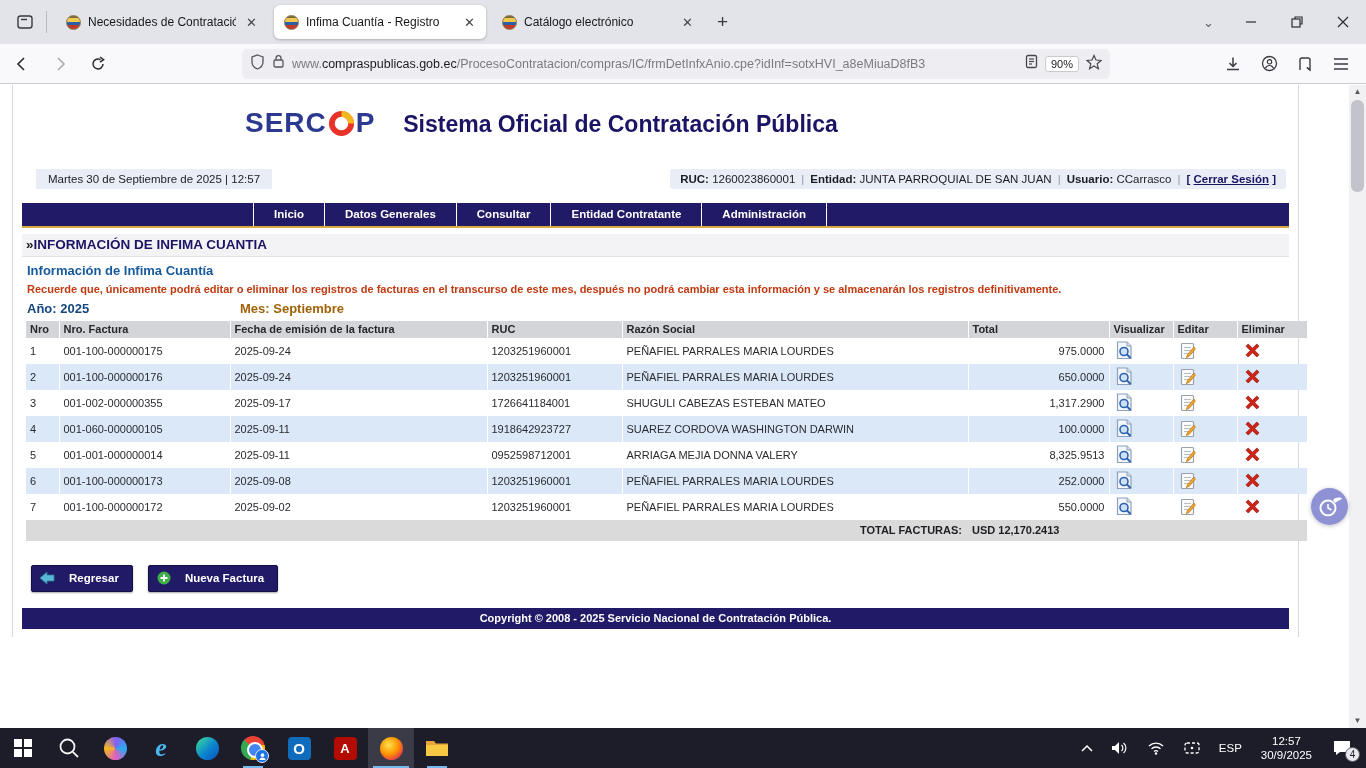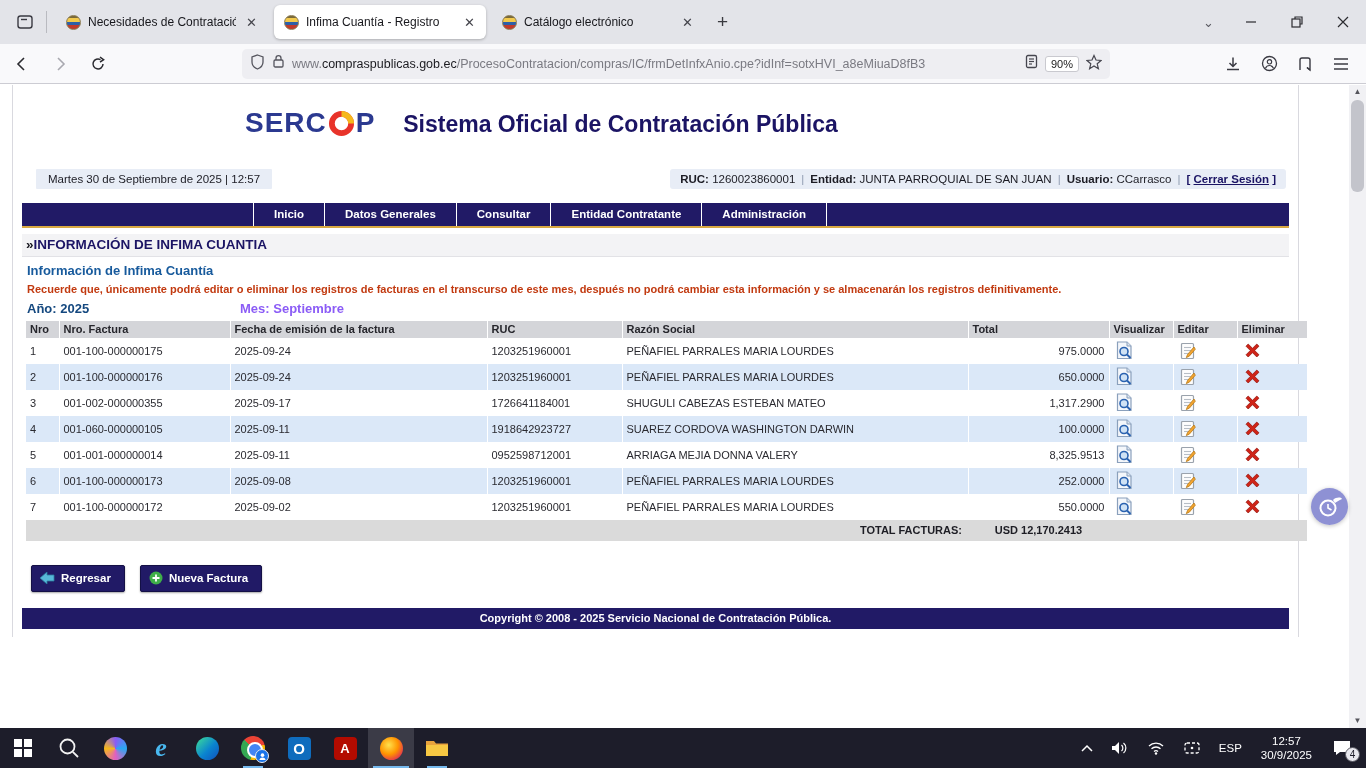--- a/index.html
+++ b/index.html
@@ -64,37 +64,37 @@
   .menu-item { color:#fff; font-size:11.5px; font-weight:bold; padding:5px 20px 6px 20px; border-left:1px solid #fff; }
   .menu-item:last-child { border-right:1px solid #fff; }
 
   
   .crumb-band { margin:6px 9px 0 9px; background:#f3f3f5; border-bottom:1px solid #e2e2e6; padding:3px 4px 4px 4px; font-size:13.5px; font-weight:bold; color:#1b1464; }
   .crumb-band .marker { color:#17171f; }
   .section-title { margin:6px 0 0 14px; font-size:13px; font-weight:bold; color:#175a9c; }
   .warning { margin:5px 0 0 14px; font-size:11px; font-weight:bold; color:#c23a10; }
   .period { position:relative; margin:6px 0 0 14px; height:16px; font-size:13px; font-weight:bold; }
   .year { color:#14487f; }
-  .month { position:absolute; left:213px; top:0; color:#8b5cf6; }
+  .month { position:absolute; left:213px; top:0; color:#a16207; }
 
   
   table.inv { margin:4px 10px 8px 13px; border-collapse:collapse; table-layout:fixed; width:1281px; font-size:11px; }
   table.inv th { background:#d4d5d9; color:#26262c; font-weight:bold; text-align:left; padding:2px 3px 3px 4px; border-right:1px solid #fff; }
   table.inv td { padding:7px 3px 7px 4px; border-right:1px solid #fff; color:#2a2a30; overflow:hidden; white-space:nowrap; }
   table.inv tbody tr.alt td { background:#dbe8f8; }
   table.inv td.num { text-align:right; padding-right:4px; }
   table.inv td.icon-cell { padding:3px 0 2px 6px; }
   .icon-btn { display:inline-block; }
   table.inv tfoot td { background:#dadada; font-weight:bold; color:#1d1d24; padding:4px 3px 5px 4px; border-right:none; }
   table.inv tfoot td.lbl { text-align:right; padding-right:6px; }
-  table.inv tfoot td.val { text-align:center; padding-right:4px; }
+  table.inv tfoot td.val { text-align:left; padding-right:4px; }
 
   
   .actions { display:flex; gap:15px; margin:24px 0 0 18px; }
-  .act-btn { display:flex; align-items:center; gap:6px; background:#211a66; border:1px solid #141046; border-radius:2px; color:#fff; font-size:11.5px; font-weight:bold; padding:5px 13px 6px 8px; box-shadow:0 1px 2px rgba(0,0,0,.35); }
+  .act-btn { display:flex; align-items:center; gap:14px; background:#211a66; border:1px solid #141046; border-radius:2px; color:#fff; font-size:11.5px; font-weight:bold; padding:5px 13px 6px 8px; box-shadow:0 1px 2px rgba(0,0,0,.35); }
 
   
   .site-footer { margin:16px 9px 0 9px; background:#211a66; color:#fff; font-size:11px; font-weight:bold; text-align:center; padding:4px 0 5px 0; }
 
   
   .float-widget { position:absolute; left:1311px; top:403px; width:37px; height:37px; border-radius:50%; background:rgba(122,126,205,.85); box-shadow:0 1px 4px rgba(0,0,0,.25); display:flex; align-items:center; justify-content:center; z-index:5; }
 
   
   .taskbar { position:absolute; left:0; top:728px; width:1366px; height:40px; background:#1d1d2a; display:flex; align-items:center; }
   .task-icon { width:46px; height:40px; display:flex; align-items:center; justify-content:center; position:relative; }

